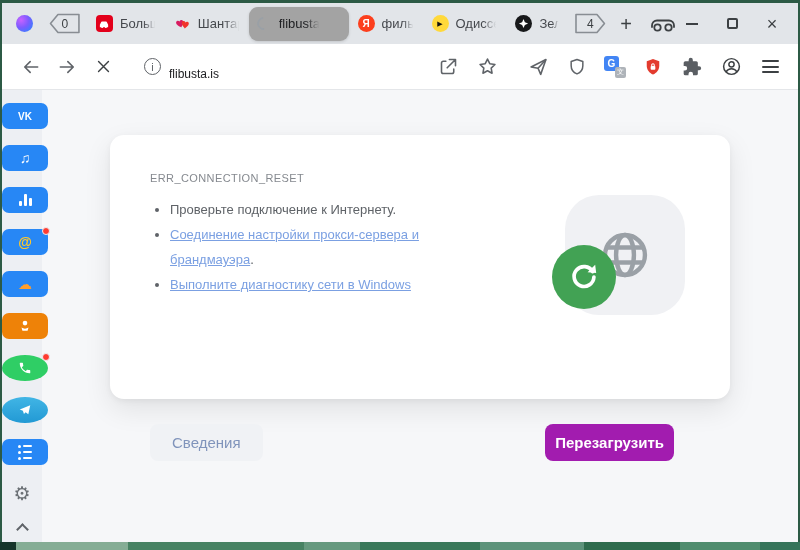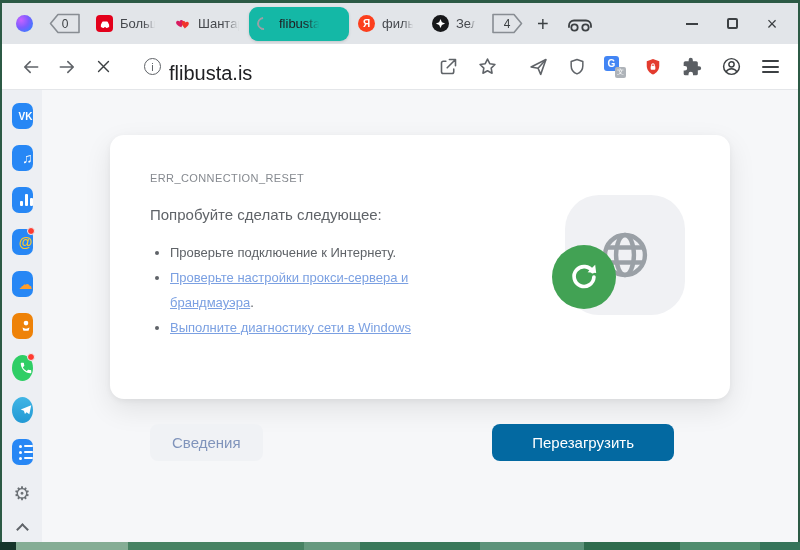--- a/index.html
+++ b/index.html
@@ -12,21 +12,21 @@
   .profile-dot { width:17px; height:17px; border-radius:50%; margin:0 10px 0 6px;
             background:radial-gradient(circle at 30% 30%, #c862ff, #7b5cff 45%, #3e7bff 80%, #38b8e8); }
   .tag { position:relative; display:flex; align-items:center; justify-content:center;
          width:32px; height:21px; color:#3c4043; font-size:12px; margin:0 6px; }
   .tag svg { position:absolute; inset:0; }
   .tag span { position:relative; }
   .tab { display:flex; align-items:center; gap:7px; height:34px; padding:0 9px; color:#45484d;
          font-size:13px; white-space:nowrap; overflow:hidden; cursor:pointer; }
   .tab .label { overflow:hidden; -webkit-mask-image:linear-gradient(90deg,#000 65%,transparent 98%);
                 mask-image:linear-gradient(90deg,#000 65%,transparent 98%); }
-  .tab.active { background:#14b8a6; border-radius:9px; box-shadow:0 1px 3px rgba(0,0,0,.14); color:#202124;padding-left:6px; }
+  .tab.active { background:#a3a3a3; border-radius:9px; box-shadow:0 1px 3px rgba(0,0,0,.14); color:#202124;padding-left:6px; }
   .fav { width:17px; height:17px; flex:0 0 auto; display:flex; align-items:center; justify-content:center; }
   .fav-car1 { background:#e3001b; border-radius:4px; }
   .fav-ya { background:#fc3f1d; border-radius:50%; color:#fff; font-size:10px; font-weight:bold; }
   .fav-play { background:#ffd93b; border-radius:50%; color:#111; font-size:7px; }
   .fav-star { background:#17181a; border-radius:50%; }
   .spinner { width:13px; height:13px; border-radius:50%; border:2px solid transparent;
              border-left-color:#9aa0a6; border-bottom-color:#9aa0a6; transform:rotate(40deg); }
   .newtab { font-size:20px; color:#3c4043; margin:0 10px 0 8px; cursor:pointer; line-height:1; }
   .caricon { margin:0 8px; cursor:pointer; display:flex; }
   .wincontrols { margin-left:auto; display:flex; align-items:center; gap:24px; padding-right:8px; }
@@ -36,37 +36,37 @@
   .wc-close { font-size:18px; color:#3c4043; line-height:1; }
 
   
   .toolbar { position:absolute; top:44px; left:2px; right:2px; height:46px; background:#fff;
              display:flex; align-items:center; padding:0 16px; border-bottom:1px solid #e4e6e9; }
   .navbtn { display:flex; align-items:center; justify-content:center; width:26px; height:26px;
             margin-right:10px; cursor:pointer; }
   .infoicon { width:17px; height:17px; border:1.6px solid #5f6368; border-radius:50%; color:#5f6368;
               font-size:11px; display:flex; align-items:center; justify-content:center;
               font-style:normal; margin:0 8px 0 18px; cursor:pointer; }
-  .url { font-size:20px; color:#202124;margin-top:14px; }
+  .url { font-size:12px; color:#202124;margin-top:14px; }
   .actions { margin-left:auto; display:flex; align-items:center; gap:15px; }
   .act { display:flex; align-items:center; justify-content:center; width:24px; height:24px; cursor:pointer; }
   .act.gap { margin-left:12px; }
   .tr-wrap { position:relative; width:22px; height:22px; }
   .tr-blue { position:absolute; left:0; top:0; width:15px; height:15px; background:#4285f4; border-radius:3px;
              color:#fff; font-size:10px; font-weight:bold; display:flex; align-items:center; justify-content:center; }
   .tr-gray { position:absolute; right:0; bottom:0; width:11px; height:11px; background:#aeb3b9; border-radius:2px;
              color:#fff; font-size:7px; display:flex; align-items:center; justify-content:center; }
   .hamb { display:flex; flex-direction:column; gap:3.5px; }
   .hamb i { display:block; width:17px; height:2px; background:#3c4043; border-radius:1px; }
 
   
   .content { position:absolute; top:90px; left:2px; right:2px; bottom:8px; background:#f6f7f9; }
   .sidebar { position:absolute; left:0; top:0; bottom:0; width:40px; background:#edeff3; }
-  .side-icon { width:21px; height:26px; margin:16px auto 0; border-radius:7px; position:relative;
-               display:flex; align-items:center; justify-content:flex-end; cursor:pointer; }
+  .side-icon { width:46px; height:26px; margin:16px auto 0; border-radius:7px; position:relative;
+               display:flex; align-items:center; justify-content:center; cursor:pointer; }
   .side-icon:first-child { margin-top:13px; }
   .blue { background:#2787f5; color:#fff; }
   .badge { position:absolute; top:-2px; right:-2px; width:8px; height:8px; border-radius:50%;
            background:#ff3b30; border:1.5px solid #edeff3; }
   .vk-t { font-size:10px; font-weight:bold; color:#fff; }
   .music-t { font-size:14px; color:#fff; }
   .bars { display:flex; align-items:flex-end; gap:2px; height:12px; }
   .bars i { display:block; width:3px; background:#fff; border-radius:1px; }
   .mail-t { font-size:14px; font-weight:bold; color:#ffc82a; }
   .cloud-t { font-size:14px; color:#ff9e2c; }
@@ -90,21 +90,21 @@
   .err-title { margin:10px 0 0 40px; width:440px; font-size:27px; line-height:34px; font-weight:400; color:#3b3f45; }
   .err-p { margin:19px 0 0 40px; font-size:15px; line-height:24px; color:#5f6368; }
   .err-p + .err-p { margin-top:0; }
   .err-list { margin:13px 0 0 60px; width:315px; font-size:13px; line-height:25px; color:#5f6368; }
   .err-list li { margin-bottom:0; }
   .err-list a { color:#7ba0e2; text-decoration:underline; cursor:pointer; }
   .btn-row { position:absolute; left:40px; right:56px; top:289px; display:flex;
              justify-content:space-between; align-items:center; }
   .btn { border:none; border-radius:8px; font-size:15px; font-family:inherit; cursor:pointer; padding:10px 22px; }
   .btn-details { background:#f0f2f5; color:#8094bb; }
-  .btn-reload { background:#0369a1; color:#fff; padding:10px 40px; }
+  .btn-reload { background:#a21caf; color:#fff; padding:10px 10px;font-weight:bold; }
   .illus { position:absolute; right:45px; top:60px; width:120px; height:120px; }
   .squircle { position:absolute; inset:0; background:#f0f1f4; border-radius:34px;
               display:flex; align-items:center; justify-content:center; }
   .gcircle { position:absolute; left:-13px; top:50px; width:64px; height:64px; border-radius:50%;
              background:#42a254; display:flex; align-items:center; justify-content:center; }
 
   .bottom-band { position:absolute; left:0; right:0; bottom:0; height:8px;
      background:linear-gradient(90deg,#16352a 0,#16352a 2%,#85ad95 2%,#85ad95 16%,#478263 16%,#478263 38%,
        #66997f 38%,#66997f 45%,#39785a 45%,#39785a 60%,#5d937b 60%,#5d937b 73%,#2f6c4e 73%,#2f6c4e 85%,
        #4f8c6e 85%,#4f8c6e 95%,#35745a 95%); }
@@ -148,20 +148,24 @@
           <span class="spinner"></span>
         </span>
       <span class="label">flibusta</span>
     </div>
 
     <div class="tab" style="width:74px">
       <span class="fav fav-ya">Я</span>
       <span class="label">фильм</span>
     </div>
 
+    <div class="tab" style="width:84px">
+      <span class="fav fav-play">▶</span>
+      <span class="label">Одиссе</span>
+    </div>
 
     <div class="tab" style="width:62px">
       <span class="fav fav-star">
         <svg width="11" height="11" viewBox="0 0 24 24">
             <polygon points="12,2 15,9 22,12 15,15 12,22 9,15 2,12 9,9" fill="#fff"></polygon>
           </svg>
       </span>
       <span class="label">Зелён</span>
     </div>
 
@@ -324,27 +328,26 @@
       </div>
       <div class="gear-i">⚙</div>
       <div class="chev-up">
           <i></i>
         </div>
     </div>
 
     <div class="main">
       <div class="card">
         <div class="err-code">ERR_CONNECTION_RESET</div>
-        <p class="err-p">Попробуйте сделать следующее:</p>
         <ul class="err-list">
           <li>
             <span>Проверьте подключение к Интернету.</span>
           </li>
           <li>
-            <a>Проверьте настройки прокси-сервера и брандмауэра</a><span>.</span>
+            <a>Соединение настройки прокси-сервера и брандмауэра</a><span>.</span>
           </li>
           <li>
             <a>Выполните диагностику сети в Windows</a>
           </li>
         </ul>
         <div class="btn-row">
           <button class="btn btn-details">Сведения</button>
           <button class="btn btn-reload">Перезагрузить</button>
         </div>
 

